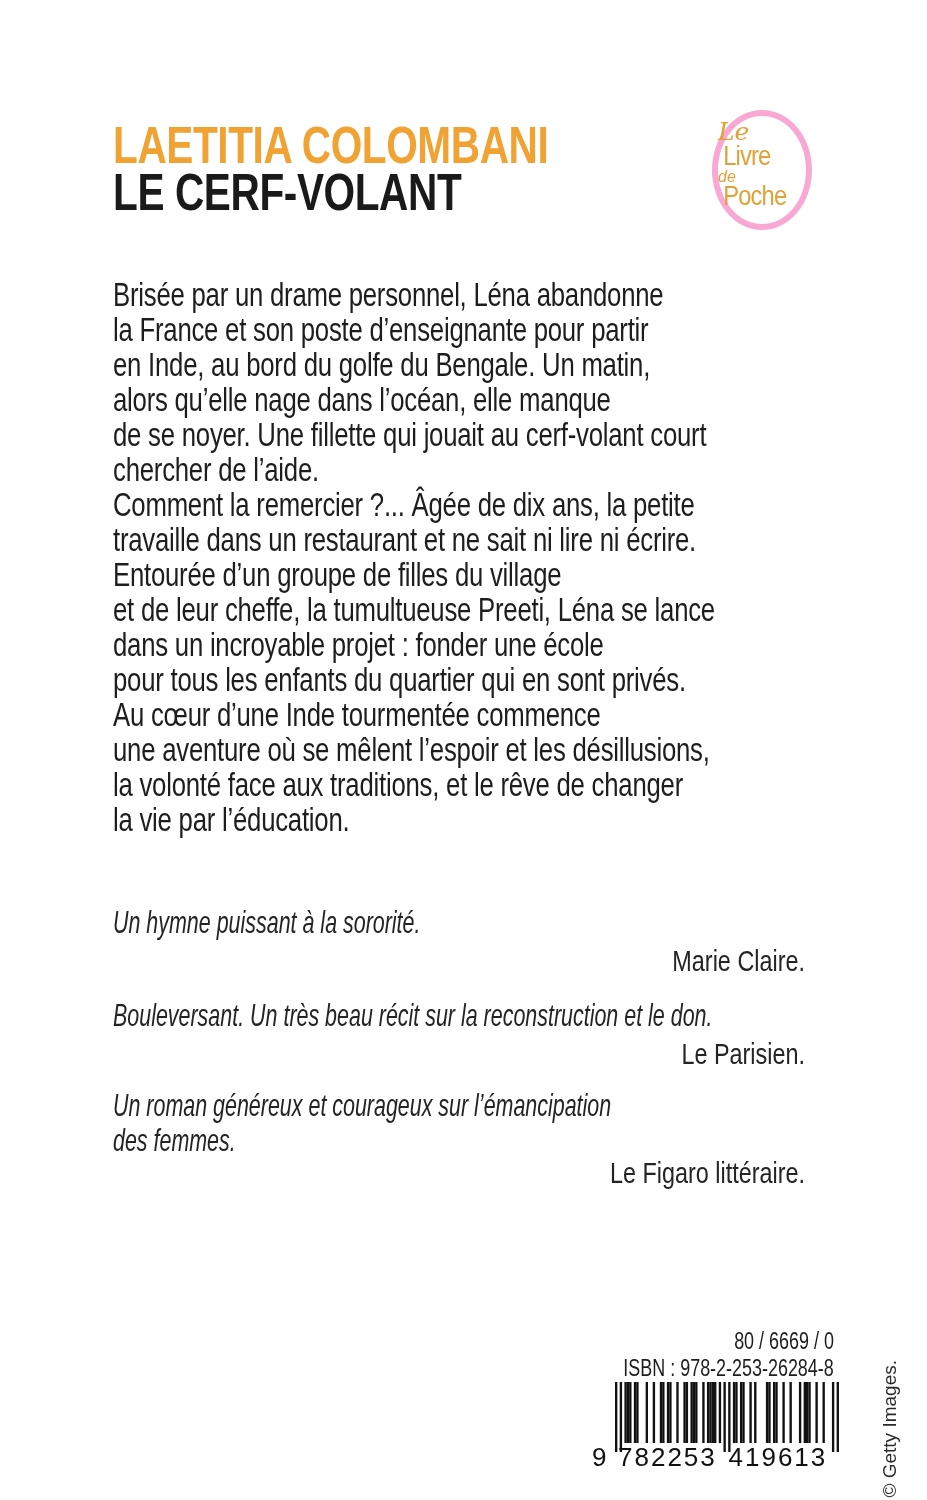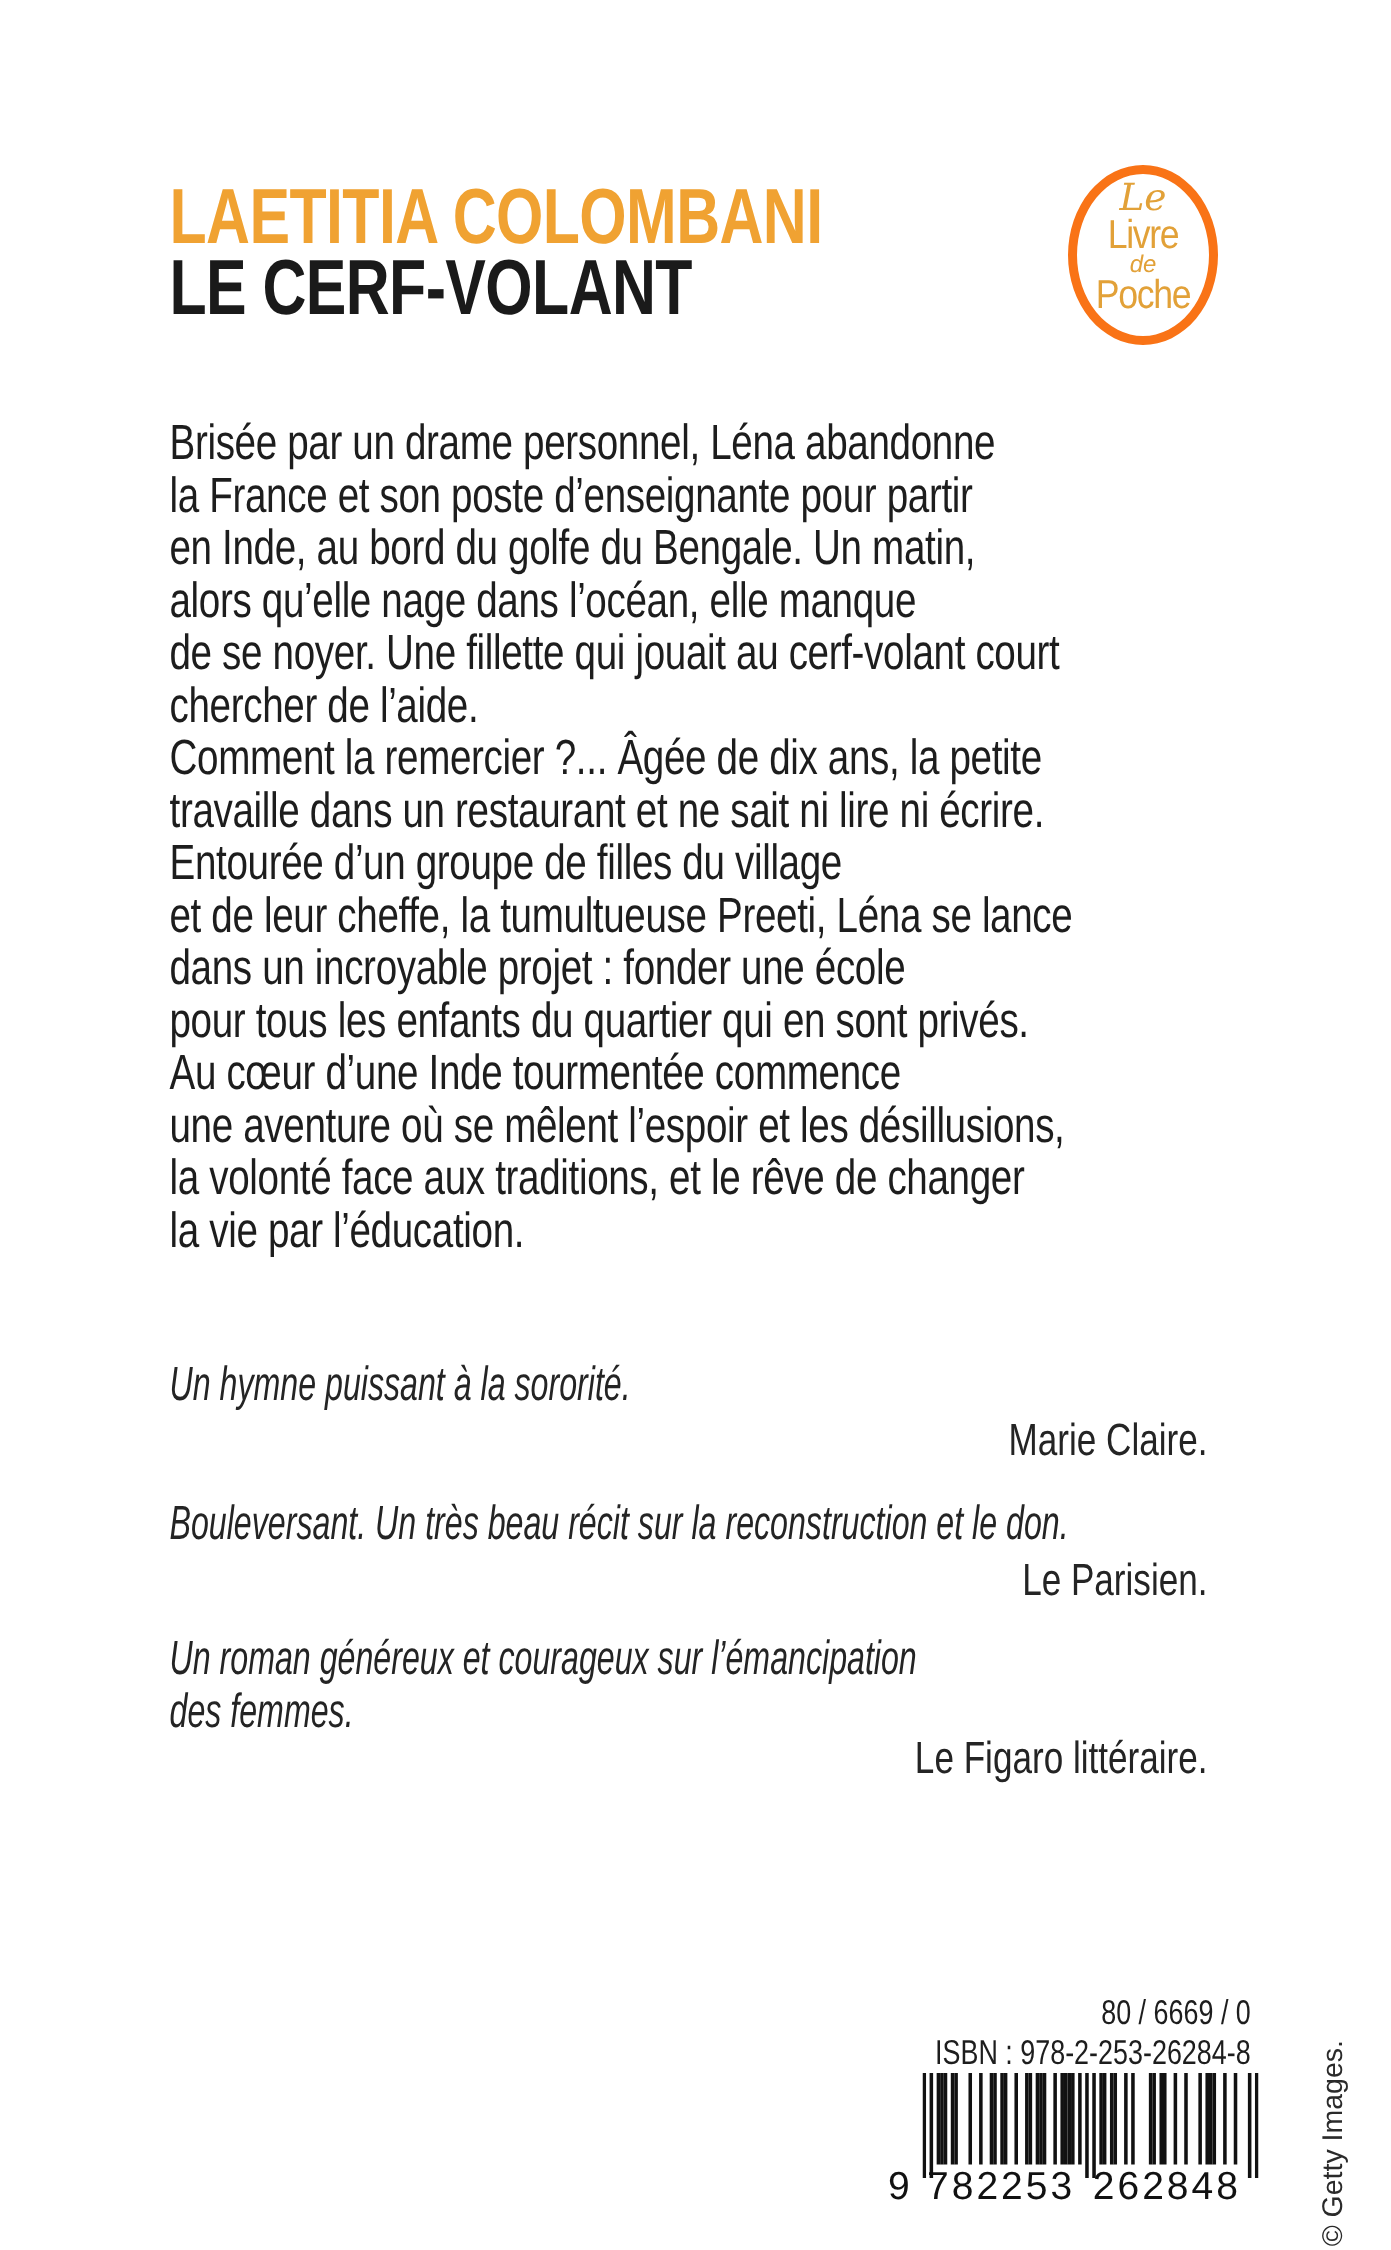--- a/index.html
+++ b/index.html
@@ -34,24 +34,23 @@
   }
   .author { color: #F0A232; }
   .book-title { color: #1a1a1a; }
 
   .logo {
     position: absolute;
     left: 712px;
     top: 110px;
     width: 88px;
     height: 106px;
-    border: 6px solid #f97316;
+    border: 6px solid #f9a8d4;
     border-radius: 50%;
     color: #E2A138;
-    text-align: center;
     padding-top: 2px;
   }
   .logo .logo-le {
     display: block;
     font-family: "DejaVu Serif", serif;
     font-style: italic;
     font-size: 25px;
     line-height: 24px;
     margin-top: 2px;
   }
@@ -258,19 +257,19 @@
         <rect x="81" y="0" width="1" height="61"></rect>
         <rect x="82" y="0" width="1" height="61"></rect>
         <rect x="85" y="0" width="1" height="61"></rect>
         <rect x="88" y="0" width="1" height="61"></rect>
         <rect x="92" y="0" width="1" height="70"></rect>
         <rect x="94" y="0" width="1" height="70"></rect>
       </svg>
     <div class="barcode-digits">
       <span class="lead">9</span>
       <span class="grp">782253</span>
-      <span class="grp">262848</span>
+      <span class="grp">419613</span>
     </div>
   </div>
 
   <div class="credit">Couverture : Mark Rose. © Getty Images.</div>
 
 </div>
 
 </body></html>

